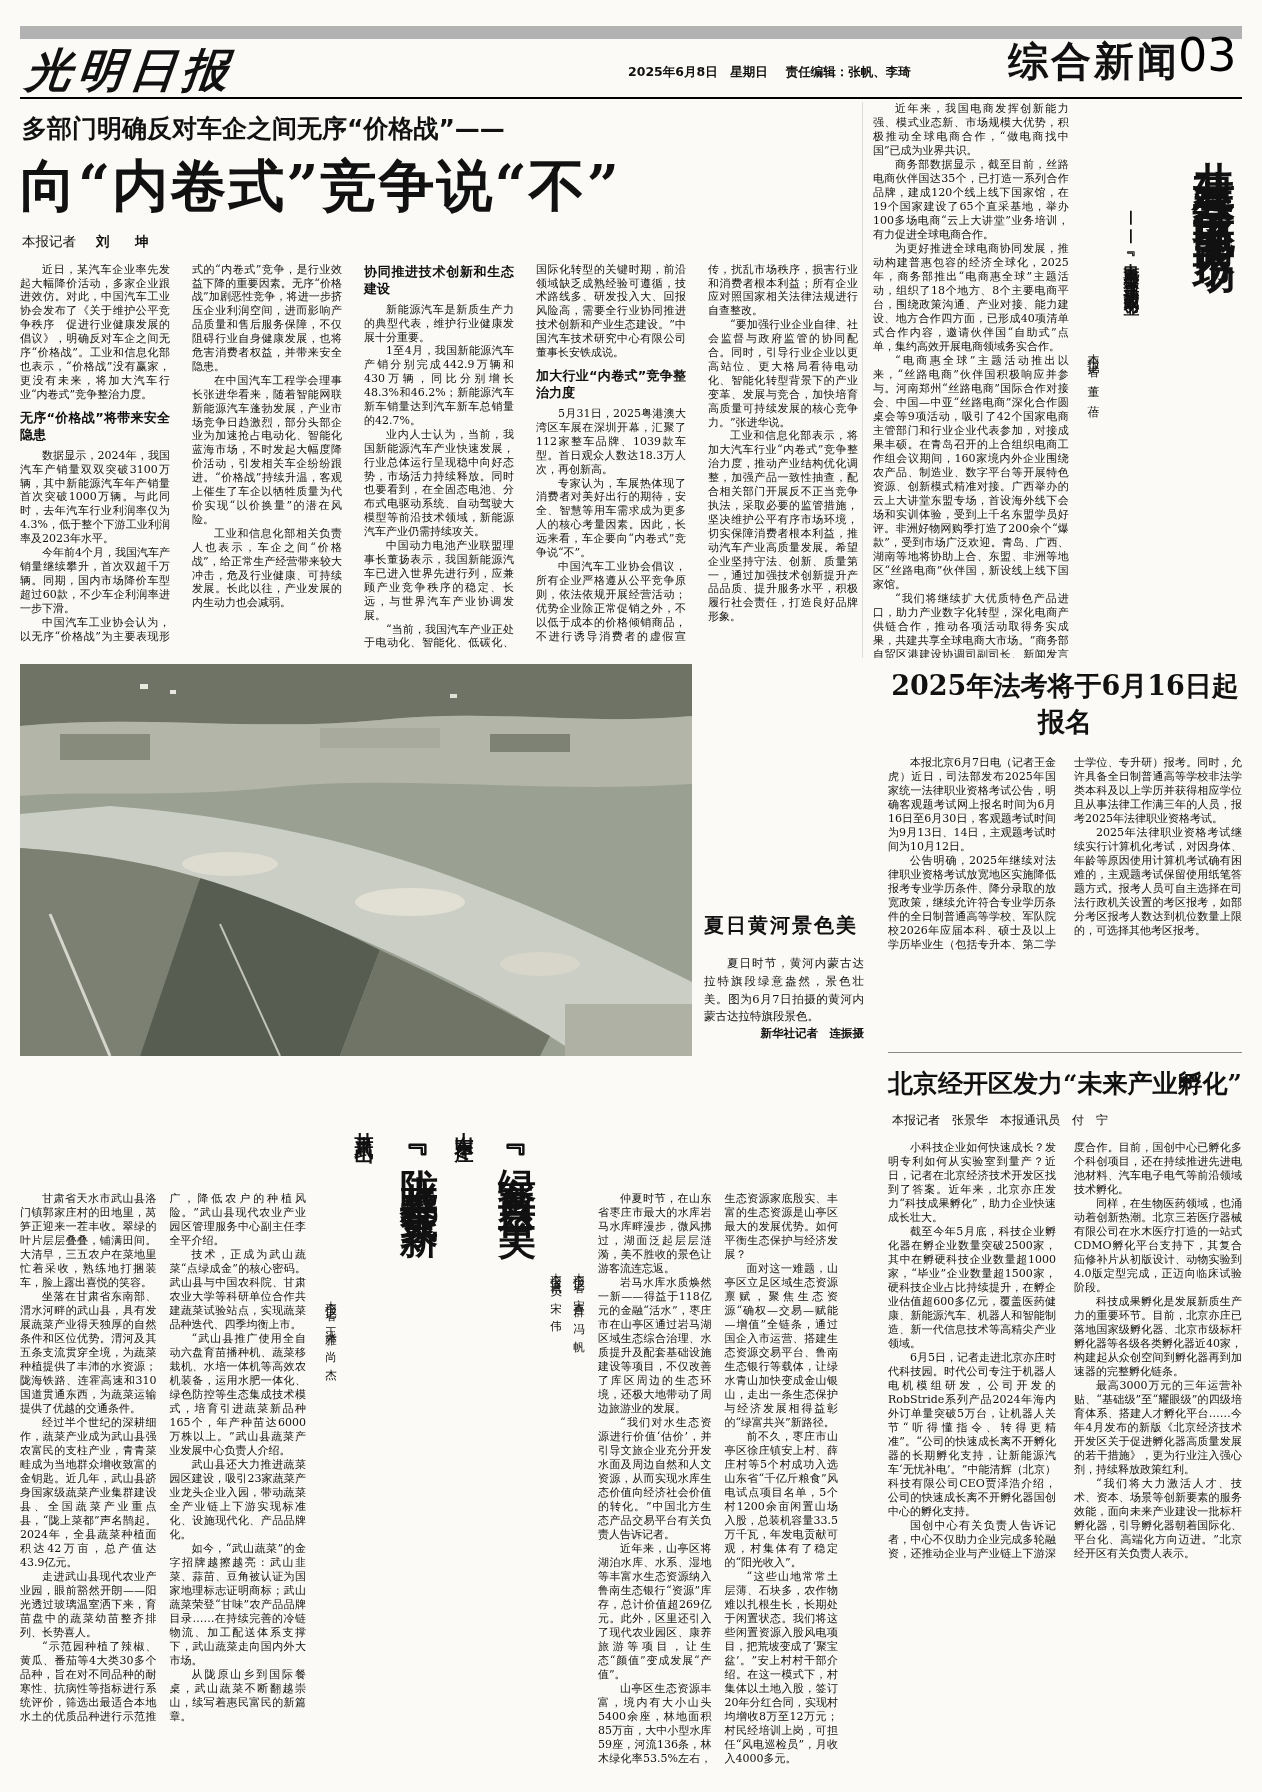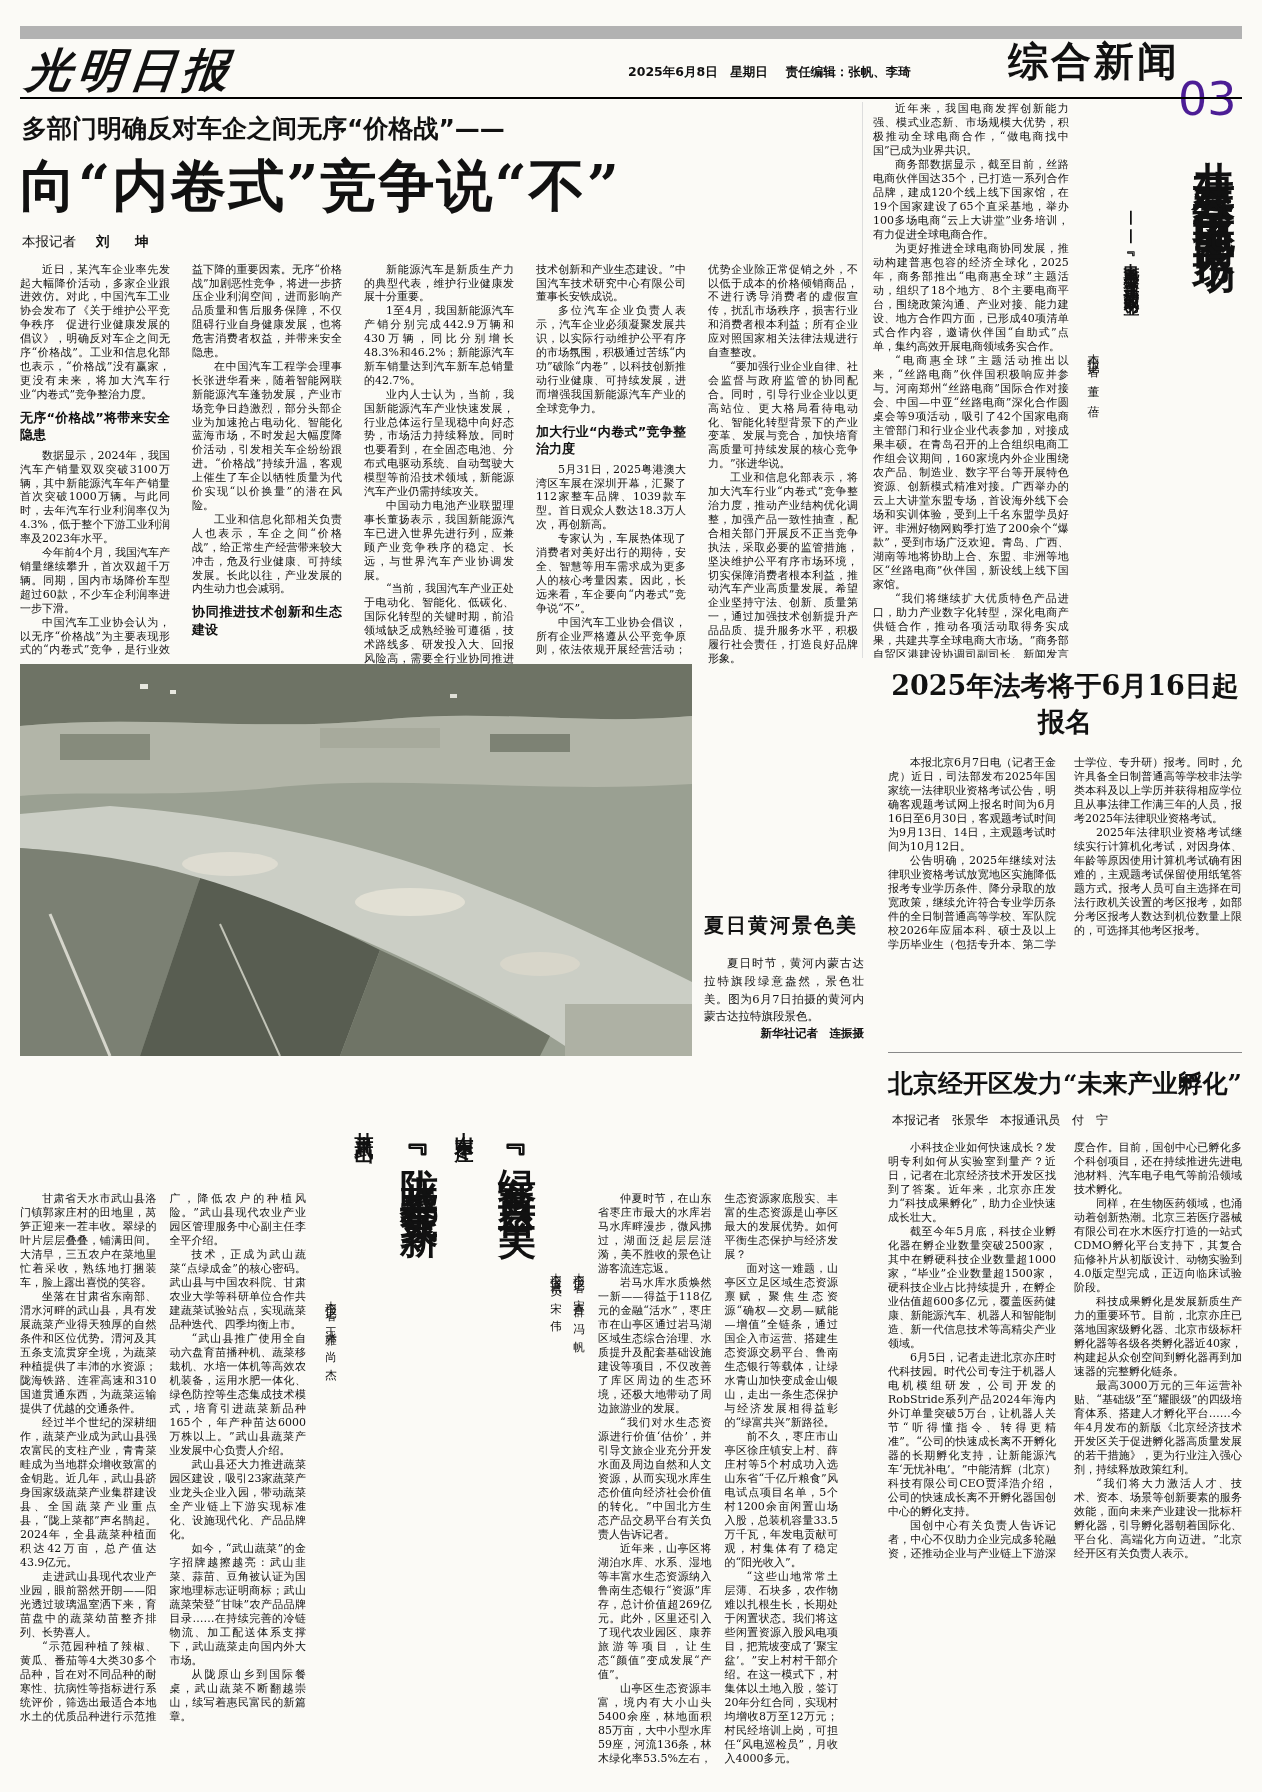--- a/index.html
+++ b/index.html
@@ -6,21 +6,21 @@
   #paper{position:relative;width:1262px;height:1792px;margin:0 auto;background:#fbfaf6;color:#111;
          font-family:"DejaVu Serif","Liberation Serif",serif;overflow:hidden;}
   .sans{font-family:"DejaVu Sans","Liberation Sans",sans-serif;}
   
   #topbar{position:absolute;left:20px;top:26px;width:1222px;height:13px;background:#b2b2b2;}
   #masthead{position:absolute;left:26px;top:40px;font-size:46px;font-weight:bold;font-style:italic;
             transform:skewX(-6deg);letter-spacing:6px;}
   #dateline{position:absolute;left:628px;top:64px;font-size:12.5px;font-weight:bold;text-align:center;}
   #dateline span{margin-right:18px;}
   #section-title{position:absolute;left:1008px;top:34px;font-size:40px;font-weight:bold;letter-spacing:3px;}
-  #page-number{position:absolute;left:1178px;top:28px;font-size:46px;color:#4c1d95;margin-top:44px;}
+  #page-number{position:absolute;left:1178px;top:28px;font-size:46px;color:#000000;}
   #header-rule{position:absolute;left:20px;top:97px;width:1222px;height:2px;background:#000;}
   
   #car{position:absolute;left:20px;top:106px;width:838px;height:592px;}
   #car .kicker{font-size:25px;font-weight:bold;margin:6px 0 0 2px;}
   #car .headline{font-size:56px;font-weight:bold;letter-spacing:2px;margin:10px 0 0 0;line-height:1.1;}
   #car .byline{font-size:13.5px;margin:16px 0 0 2px;}
   #car .byline b{margin-left:20px;letter-spacing:6px;}
   .colbody{text-align:justify;overflow:hidden;}
   .colbody p{margin:0;text-indent:2em;}
   #car .colbody{margin-top:12px;height:436px;column-count:5;column-gap:22px;
@@ -91,21 +91,20 @@
         <p>今年前4个月，我国汽车产销量继续攀升，首次双超千万辆。同期，国内市场降价车型超过60款，不少车企利润率进一步下滑。</p>
         <p>中国汽车工业协会认为，以无序“价格战”为主要表现形式的“内卷式”竞争，是行业效益下降的重要因素。无序“价格战”加剧恶性竞争，将进一步挤压企业利润空间，进而影响产品质量和售后服务保障，不仅阻碍行业自身健康发展，也将危害消费者权益，并带来安全隐患。</p>
         <p>在中国汽车工程学会理事长张进华看来，随着智能网联新能源汽车蓬勃发展，产业市场竞争日趋激烈，部分头部企业为加速抢占电动化、智能化蓝海市场，不时发起大幅度降价活动，引发相关车企纷纷跟进。“价格战”持续升温，客观上催生了车企以牺牲质量为代价实现“以价换量”的潜在风险。</p>
         <p>工业和信息化部相关负责人也表示，车企之间“价格战”，给正常生产经营带来较大冲击，危及行业健康、可持续发展。长此以往，产业发展的内生动力也会减弱。</p>
         <h3 class="subhead">协同推进技术创新和生态建设</h3>
         <p>新能源汽车是新质生产力的典型代表，维护行业健康发展十分重要。</p>
         <p>1至4月，我国新能源汽车产销分别完成442.9万辆和430万辆，同比分别增长48.3%和46.2%；新能源汽车新车销量达到汽车新车总销量的42.7%。</p>
         <p>业内人士认为，当前，我国新能源汽车产业快速发展，行业总体运行呈现稳中向好态势，市场活力持续释放。同时也要看到，在全固态电池、分布式电驱动系统、自动驾驶大模型等前沿技术领域，新能源汽车产业仍需持续攻关。</p>
         <p>中国动力电池产业联盟理事长董扬表示，我国新能源汽车已进入世界先进行列，应兼顾产业竞争秩序的稳定、长远，与世界汽车产业协调发展。</p>
         <p>“当前，我国汽车产业正处于电动化、智能化、低碳化、国际化转型的关键时期，前沿领域缺乏成熟经验可遵循，技术路线多、研发投入大、回报风险高，需要全行业协同推进技术创新和产业生态建设。”中国汽车技术研究中心有限公司董事长安铁成说。</p>
-        <p>多位汽车企业负责人表示，汽车企业必须凝聚发展共识，以实际行动维护公平有序的市场氛围，积极通过苦练“内功”破除“内卷”，以科技创新推动行业健康、可持续发展，进而增强我国新能源汽车产业的全球竞争力。</p>
         <h3 class="subhead">加大行业“内卷式”竞争整治力度</h3>
         <p>5月31日，2025粤港澳大湾区车展在深圳开幕，汇聚了112家整车品牌、1039款车型。首日观众人数达18.3万人次，再创新高。</p>
         <p>专家认为，车展热体现了消费者对美好出行的期待，安全、智慧等用车需求成为更多人的核心考量因素。因此，长远来看，车企要向“内卷式”竞争说“不”。</p>
         <p>中国汽车工业协会倡议，所有企业严格遵从公平竞争原则，依法依规开展经营活动；优势企业除正常促销之外，不以低于成本的价格倾销商品，不进行诱导消费者的虚假宣传，扰乱市场秩序，损害行业和消费者根本利益；所有企业应对照国家相关法律法规进行自查整改。</p>
         <p>“要加强行业企业自律、社会监督与政府监管的协同配合。同时，引导行业企业以更高站位、更大格局看待电动化、智能化转型背景下的产业变革、发展与竞合，加快培育高质量可持续发展的核心竞争力。”张进华说。</p>
         <p>工业和信息化部表示，将加大汽车行业“内卷式”竞争整治力度，推动产业结构优化调整，加强产品一致性抽查，配合相关部门开展反不正当竞争执法，采取必要的监管措施，坚决维护公平有序市场环境，切实保障消费者根本利益，推动汽车产业高质量发展。希望企业坚持守法、创新、质量第一，通过加强技术创新提升产品品质、提升服务水平，积极履行社会责任，打造良好品牌形象。</p>
       </div>
   </div>
 
   <div id="ecom">

